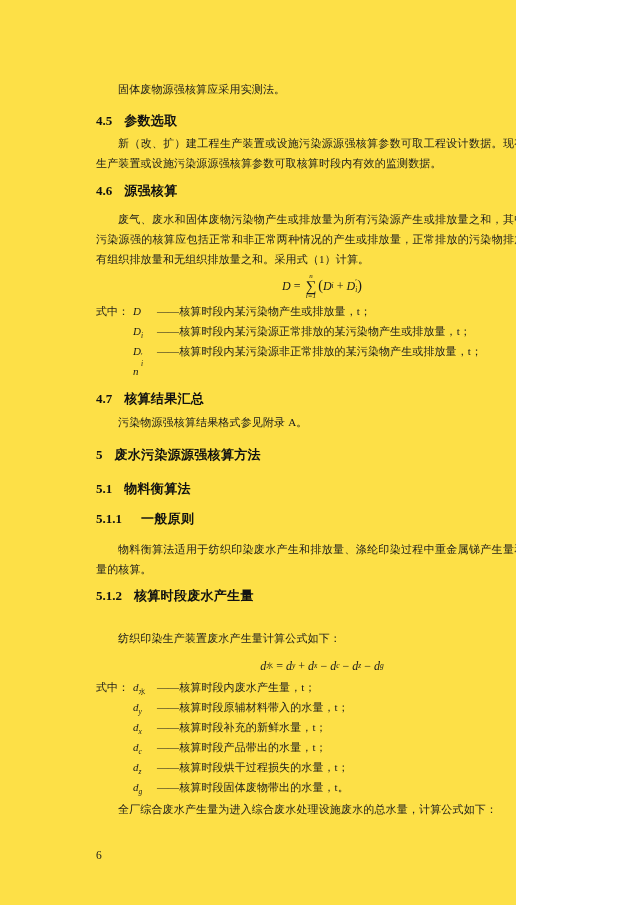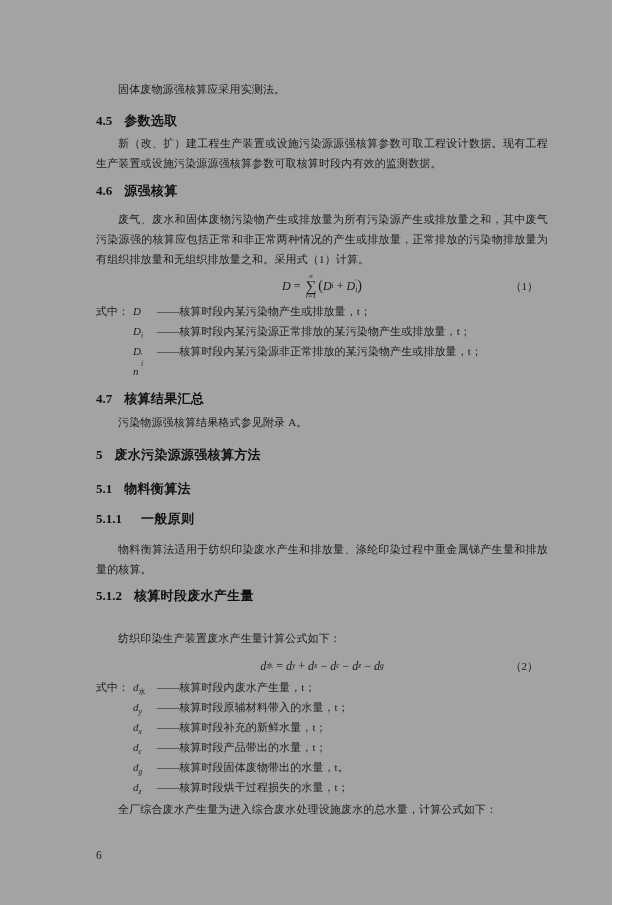--- a/index.html
+++ b/index.html
@@ -2,21 +2,21 @@
 <html><head>
 <meta charset="utf-8">
 <style>
   html, body { margin: 0; padding: 0; }
   body {
     width: 640px; height: 905px;
     background: #ffffff;
     font-family: "Liberation Serif", "DejaVu Serif", serif;
     color: #1a1a1a;
   }
-  .page { position: relative; width: 612px; height: 905px; background: #a3a3a3; overflow: hidden; }
+  .page { position: relative; width: 516px; height: 905px; background: #fde047; overflow: hidden; }
   .content { position: absolute; left: 96px; top: 0; width: 452px; }
 
   .body-p {
     margin: 0;
     font-size: 11px;
     line-height: 20px;
     letter-spacing: 0.15px;
     text-align: justify;
     text-indent: 22px;
   }
@@ -235,28 +235,28 @@
         <span class="def-var"><span>d</span><span class="sb">x</span></span>
         <span class="def-desc">——核算时段补充的新鲜水量，t；</span>
       </div>
       <div class="def-row">
         <span class="def-label"></span>
         <span class="def-var"><span>d</span><span class="sb">c</span></span>
         <span class="def-desc">——核算时段产品带出的水量，t；</span>
       </div>
       <div class="def-row">
         <span class="def-label"></span>
+        <span class="def-var"><span>d</span><span class="sb">z</span></span>
+        <span class="def-desc">——核算时段烘干过程损失的水量，t；</span>
+      </div>
+      <div class="def-row">
+        <span class="def-label"></span>
         <span class="def-var"><span>d</span><span class="sb">g</span></span>
         <span class="def-desc">——核算时段固体废物带出的水量，t。</span>
       </div>
-      <div class="def-row">
-        <span class="def-label"></span>
-        <span class="def-var"><span>d</span><span class="sb">z</span></span>
-        <span class="def-desc">——核算时段烘干过程损失的水量，t；</span>
-      </div>
     </div>
 
     <p class="body-p mt-p7">全厂综合废水产生量为进入综合废水处理设施废水的总水量，计算公式如下：</p>
 
   </div>
 
   <div class="footer-num">6</div>
 </div>
 
 </body></html>

